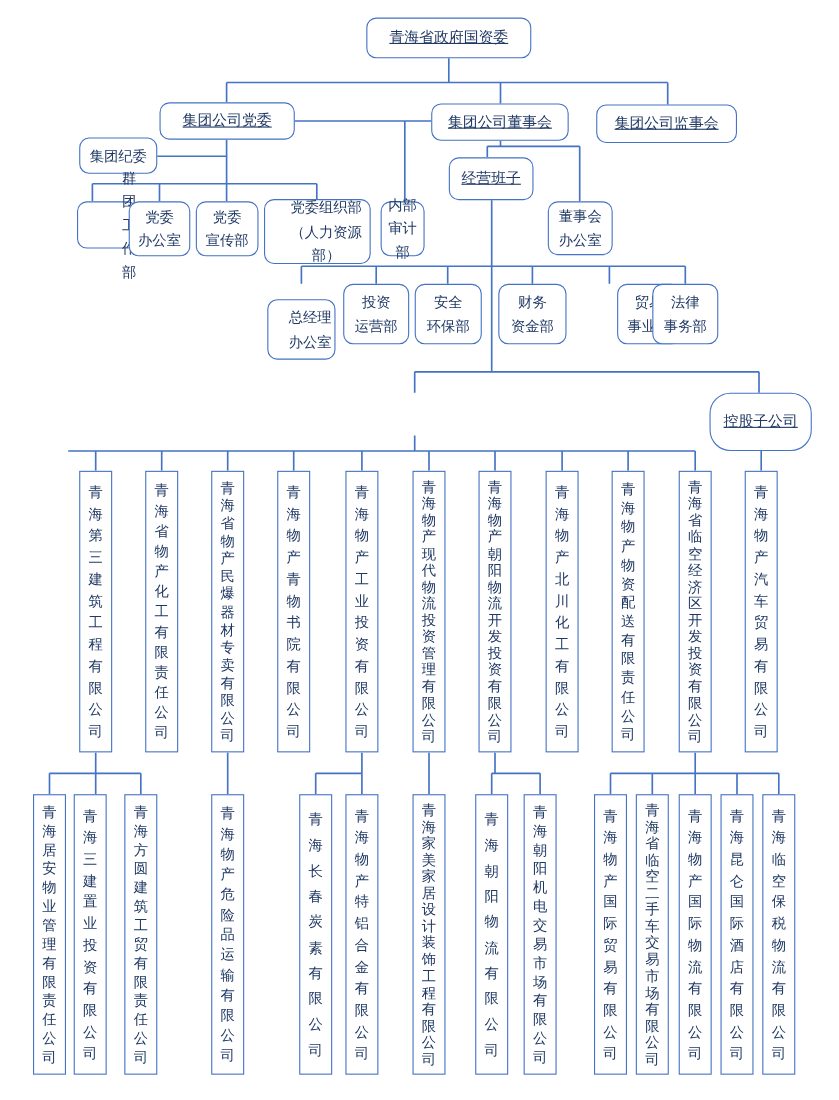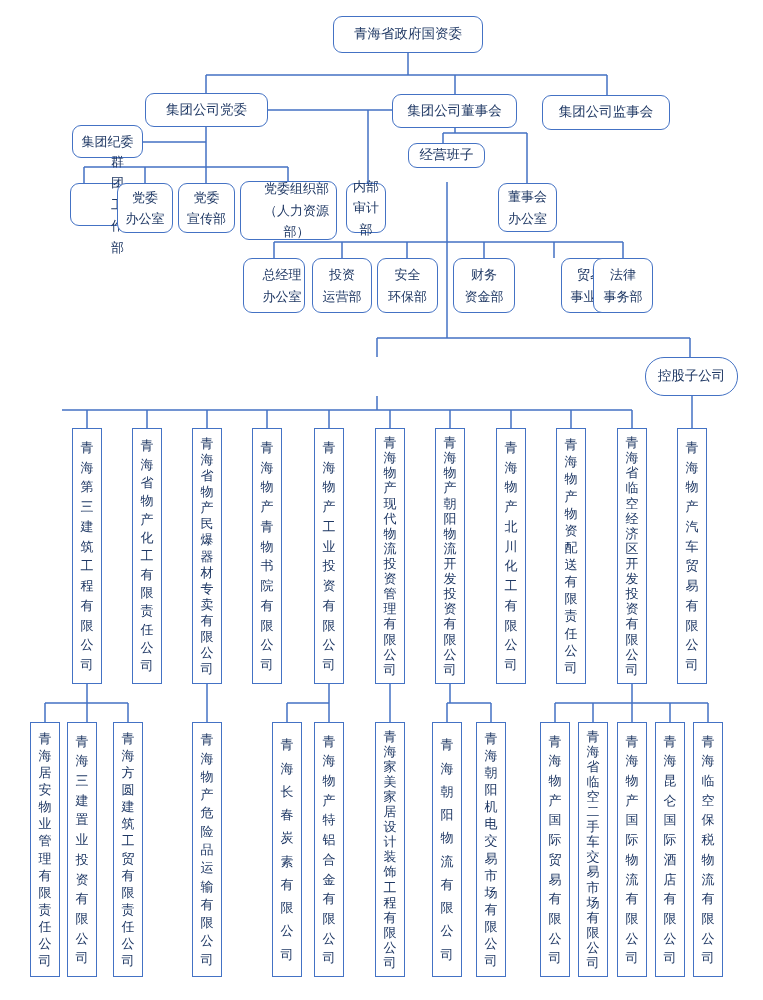--- a/index.html
+++ b/index.html
@@ -10,21 +10,21 @@
   }
   .canvas svg{position:absolute;left:0;top:0;z-index:0;}
   .node{
     position:absolute;box-sizing:border-box;background:#ffffff;
     border:1.5px solid #4472C4;z-index:1;
   }
   .hbox{
     border-radius:9px;display:flex;align-items:center;justify-content:center;
     text-align:center;white-space:pre-line;font-size:13px;line-height:1.65;
   }
-  .big{font-size:13.5px;}
+  .big{font-size:13.5px;text-decoration:underline;}
   .vbox{
     border-radius:0;display:flex;flex-direction:column;align-items:center;
     justify-content:space-evenly;font-size:13px;padding:5px 0;
   }
   .vbox span{display:block;line-height:1;}
 </style>
 </head>
 <body>
 
 <div class="canvas">
@@ -62,50 +62,50 @@
 
       <path d="M632,684 V703 M555,703 H708 M555,703 V722 M593,703 V722 M632,703 V722 M670,703 V722 M708,703 V722"></path>
     </g>
   </svg>
 
   <div class="node hbox big" style="left:333px;top:16px;width:150px;height:37px;">青海省政府国资委</div>
   <div class="node hbox big" style="left:145px;top:93px;width:123px;height:34px;">集团公司党委</div>
   <div class="node hbox big" style="left:542px;top:95px;width:128px;height:35px;">集团公司监事会</div>
   <div class="node hbox big" style="left:392px;top:94px;width:125px;height:34px;">集团公司董事会</div>
   <div class="node hbox" style="left:72px;top:125px;width:71px;height:33px;">集团纪委</div>
-  <div class="node hbox big" style="left:408px;top:143px;width:77px;height:25px;">经营班子</div>
+  <div class="node hbox big" style="left:408px;top:143px;width:77px;height:39px;">经营班子</div>
 
   <div class="node hbox" style="left:70px;top:183px;width:55px;height:43px;padding-left:40px;">群团
 工作部</div>
   <div class="node hbox" style="left:117px;top:183px;width:56px;height:50px;">党委
 办公室</div>
   <div class="node hbox" style="left:178px;top:183px;width:57px;height:50px;">党委
 宣传部</div>
   <div class="node hbox" style="left:240px;top:181px;width:97px;height:59px;padding-left:16px;">党委组织部
 （人力资源部）</div>
 
   <div class="node hbox" style="left:346px;top:183px;width:40px;height:50px;">内部
 审计部</div>
   <div class="node hbox" style="left:498px;top:183px;width:59px;height:49px;">董事会
 办公室</div>
 
-  <div class="node hbox" style="left:243px;top:258px;width:62px;height:55px;padding-left:16px;">总经理
+  <div class="node hbox" style="left:243px;top:272px;width:62px;height:55px;padding-left:16px;">总经理
 办公室</div>
   <div class="node hbox" style="left:377px;top:258px;width:61px;height:55px;">安全
 环保部</div>
   <div class="node hbox" style="left:312px;top:258px;width:60px;height:55px;">投资
 运营部</div>
   <div class="node hbox" style="left:453px;top:258px;width:62px;height:55px;">财务
 资金部</div>
   <div class="node hbox" style="left:525px;top:258px;width:58px;height:55px;margin-left:36px;">贸易
 事业部</div>
   <div class="node hbox" style="left:593px;top:258px;width:60px;height:55px;">法律
 事务部</div>
 
-  <div class="node hbox big" style="left:645px;top:357px;width:93px;height:39px;border-radius:19px;">控股子公司</div>
+  <div class="node hbox big" style="left:645px;top:357px;width:93px;height:53px;border-radius:19px;">控股子公司</div>
 
   <div class="node vbox" style="left:72px;top:428px;width:30px;height:256px;">
       <span>青</span>
       <span>海</span>
       <span>第</span>
       <span>三</span>
       <span>建</span>
       <span>筑</span>
       <span>工</span>
       <span>程</span>

